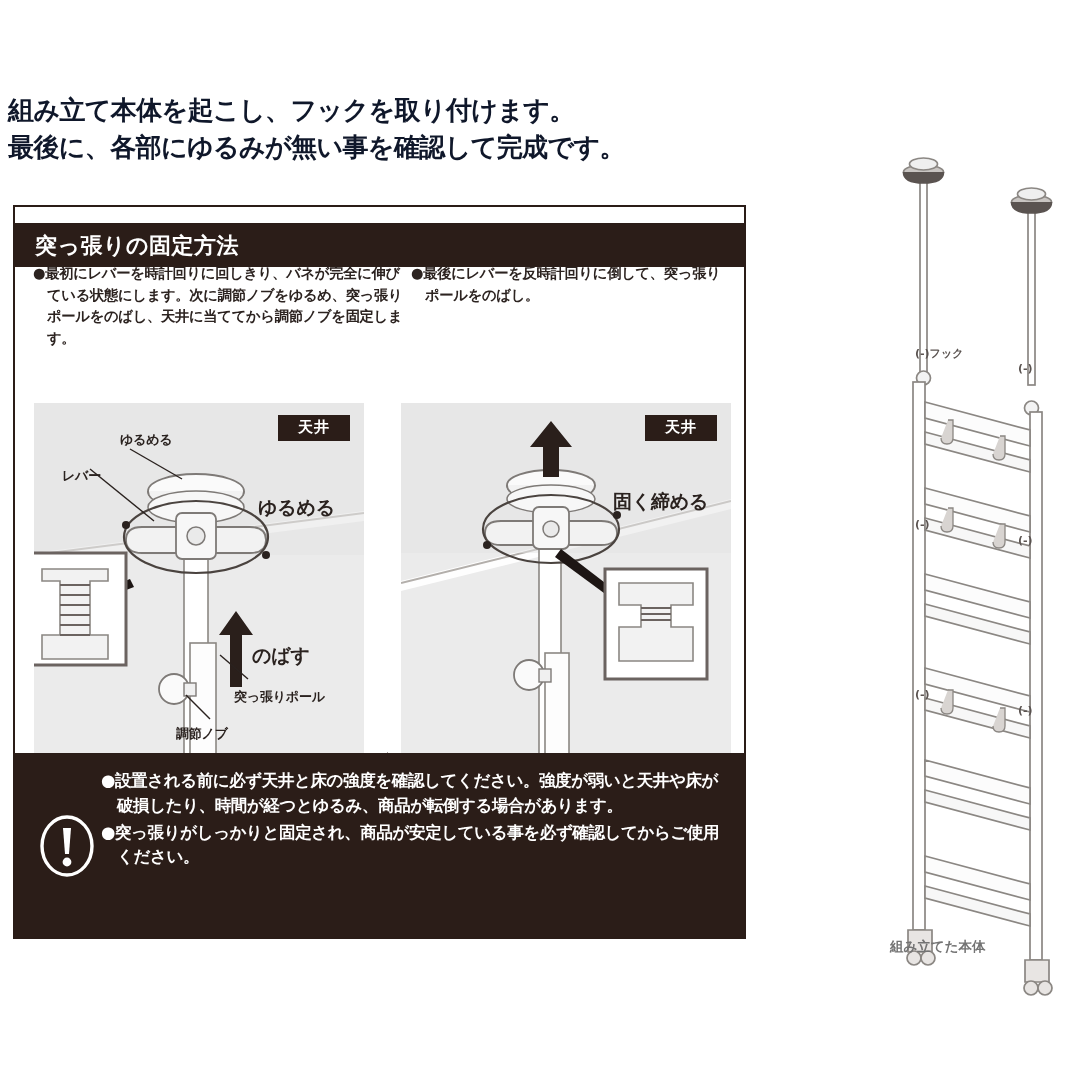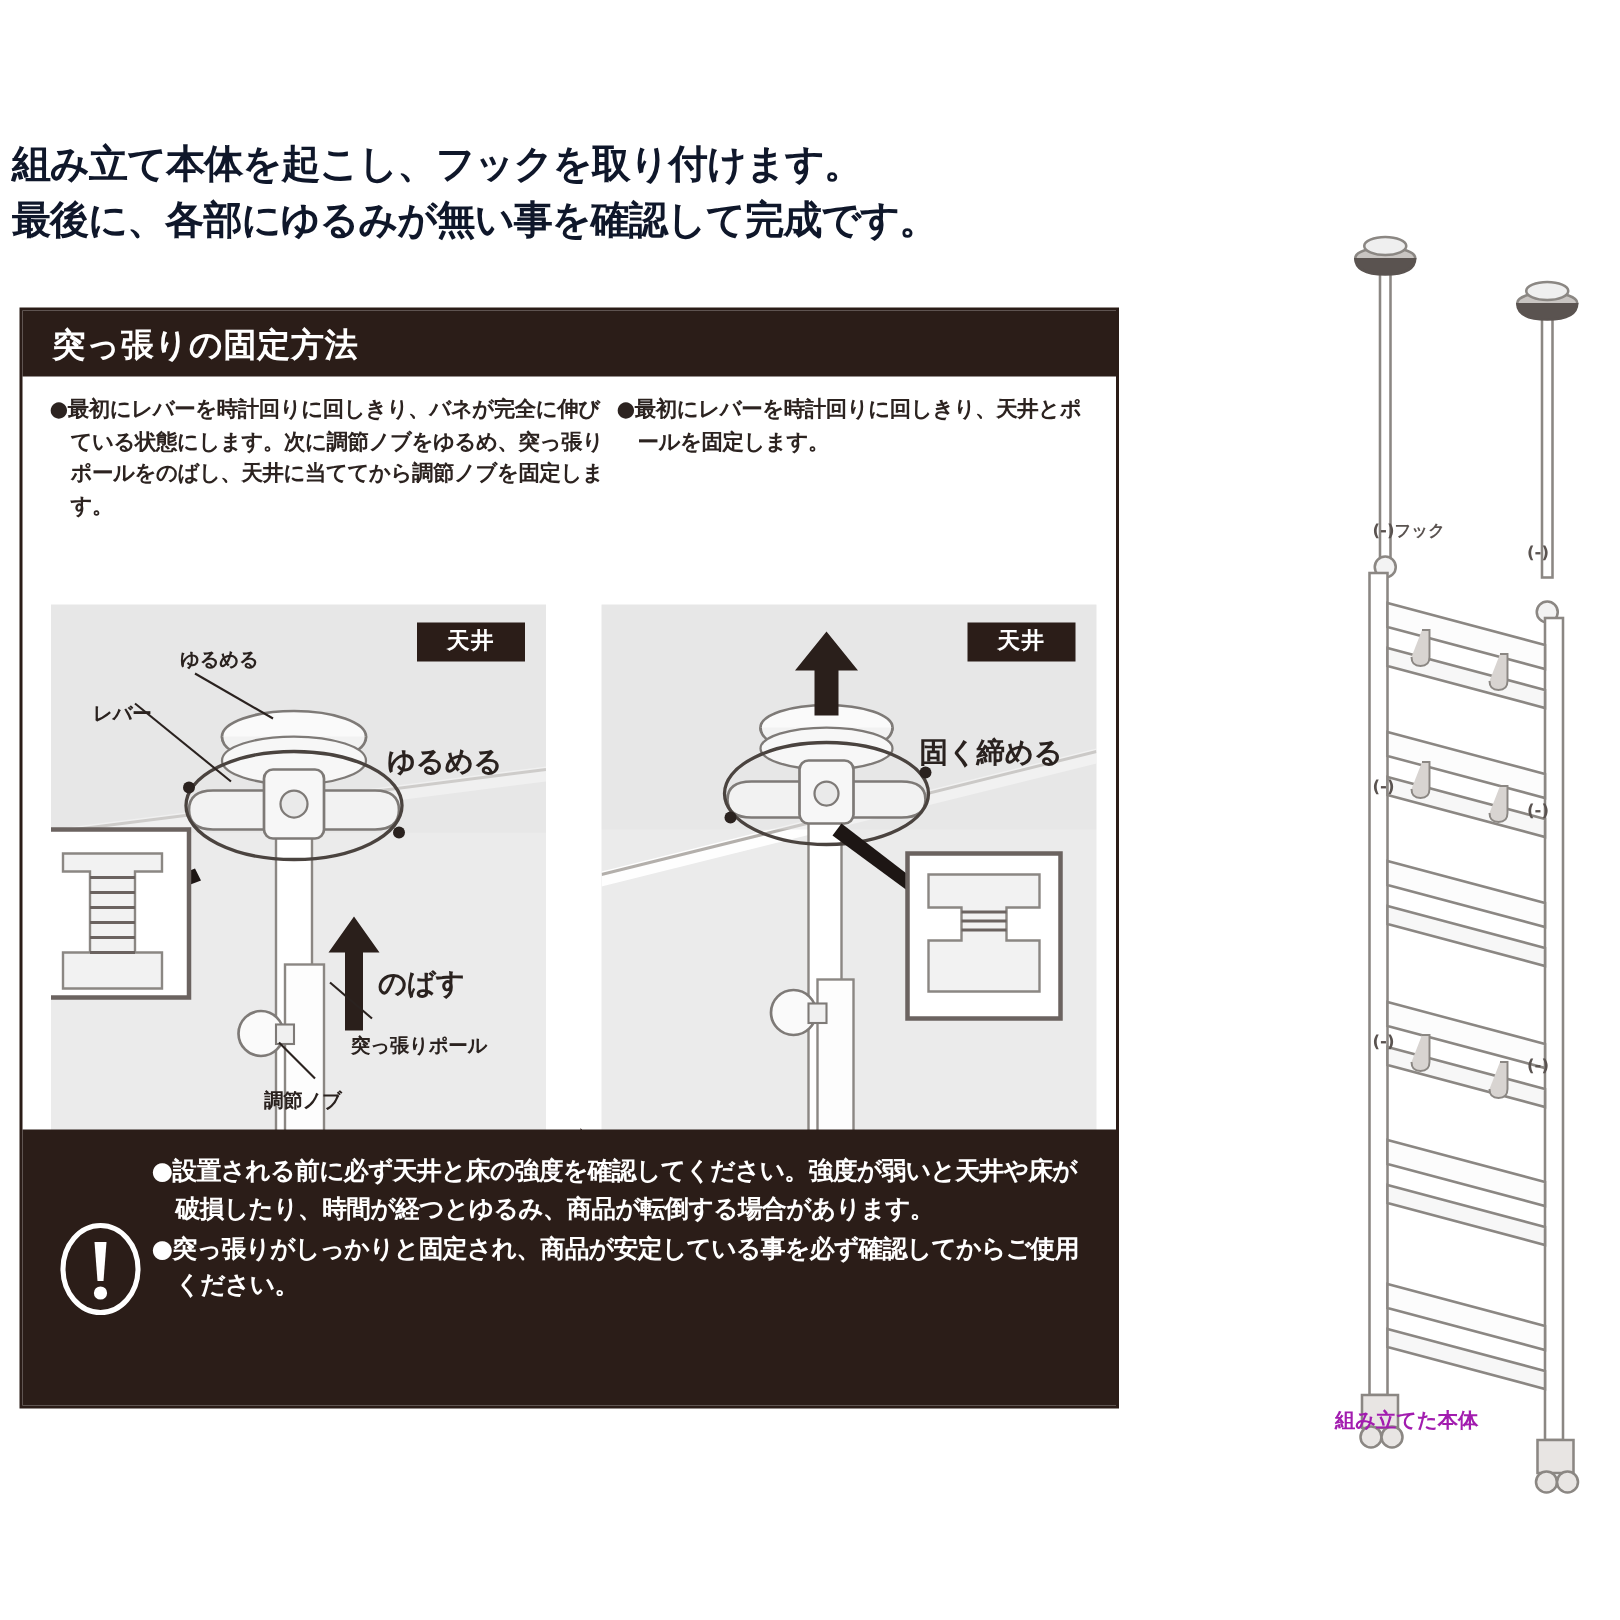--- a/index.html
+++ b/index.html
@@ -20,21 +20,21 @@
     color:#0f172a; letter-spacing:-0.6px;
     white-space:pre-line;
   }
 
   
   .box {
     position:absolute; left:13px; top:205px; width:733px; height:734px;
     border:2px solid #2a1c17; background:#ffffff;
   }
   .box-header {
-    position:absolute; left:0; top:0; width:100%; height:44px;
+    position:absolute; left:0; top:16px; width:100%; height:44px;
     background:#2b1d18;
   }
   .box-header-title {
     position:absolute; left:20px; top:8px;
     color:#ffffff; font-weight:bold; font-size:22px; letter-spacing:0.5px;
   }
 
   
   .col-wrap { position:absolute; left:0; top:46px; width:100%; height:140px; }
   .col {
@@ -82,21 +82,21 @@
     position:absolute; left:86px; top:16px; width:630px;
     color:#ffffff; font-weight:bold; font-size:16.5px; line-height:1.5;
     letter-spacing:-0.4px;
   }
   .warn-text p { margin:0 0 2px; text-indent:-16px; padding-left:16px; }
 
   
   .product { position:absolute; left:860px; top:120px; width:215px; height:880px; }
   .product-caption {
     position:absolute; left:890px; top:938px; width:160px;
-    font-size:13.5px; font-weight:bold; color:#a21caf; text-align:left;
+    font-size:13.5px; font-weight:bold; color:#737373; text-align:left;
   }
   .hook-label {
     position:absolute; font-size:11px; font-weight:bold; color:#5a5350;
     white-space:nowrap;
   }
 </style>
 </head>
 <body>
 
 <div id="page">
@@ -108,21 +108,21 @@
 
     <div class="box-header">
       <div class="box-header-title">突っ張りの固定方法</div>
     </div>
 
     <div class="col-wrap">
       <div class="col col-left">
         <p>●最初にレバーを時計回りに回しきり、バネが完全に伸びている状態にします。次に調節ノブをゆるめ、突っ張りポールをのばし、天井に当ててから調節ノブを固定します。</p>
       </div>
       <div class="col col-right">
-        <p>●最初にレバーを時計回りに回しきり、天井とポールを固定します。</p>
+        <p>●最後にレバーを反時計回りに倒して、突っ張りポールをのばし。</p>
       </div>
     </div>
 
     <div class="diagrams">
 
       <div class="panel panel-left">
         <svg class="ceiling-line" viewBox="0 0 330 352" preserveAspectRatio="none">
 
           <path d="M0 150 L330 108 L330 118 L0 160 Z" fill="#ffffff" opacity="0.95"></path>
           <line x1="0" y1="152" x2="330" y2="110" stroke="#b3afab" stroke-width="2"></line>

